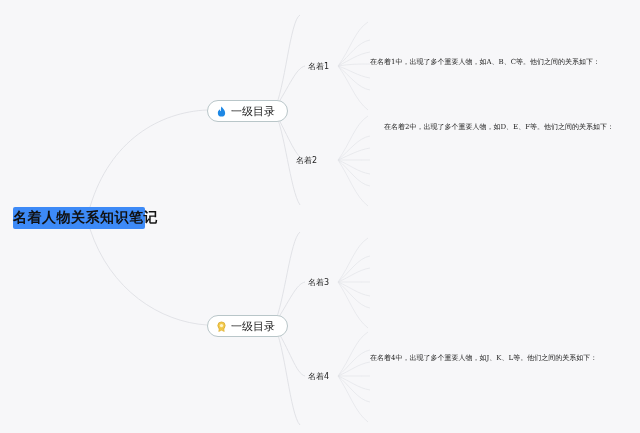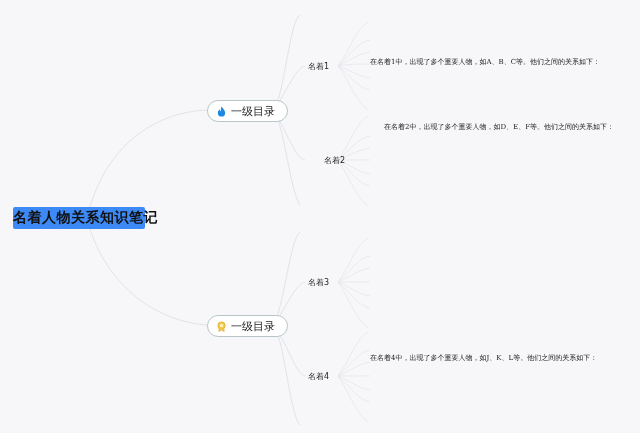--- a/index.html
+++ b/index.html
@@ -106,21 +106,21 @@
           <circle cx="6" cy="5" r="1.8" fill="#fff3c4"></circle>
           <path d="M3.5 8 L3 11.5 L6 10 L9 11.5 L8.5 8" fill="#f2c94c" stroke="#d9a92a" stroke-width="0.6"></path>
         </svg>
     </span>
     <span>一级目录</span>
   </div>
 
   <div class="node l2" style="left:308px; top:61px;">
     <span>名着1</span>
   </div>
-  <div class="node l2" style="left:324px; top:155px;">
+  <div class="node l2" style="left:296px; top:155px;">
     <span>名着2</span>
   </div>
   <div class="node l2" style="left:308px; top:277px;">
     <span>名着3</span>
   </div>
   <div class="node l2" style="left:308px; top:371px;">
     <span>名着4</span>
   </div>
 
   <div class="node l3" style="left:370px; top:28px;margin-top:29px;">

